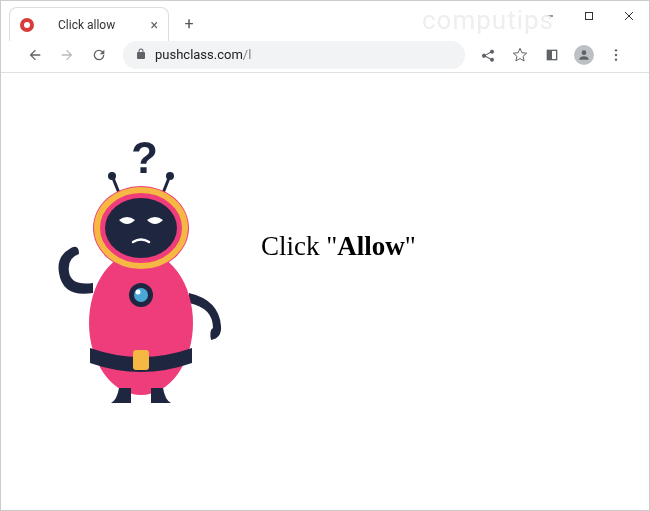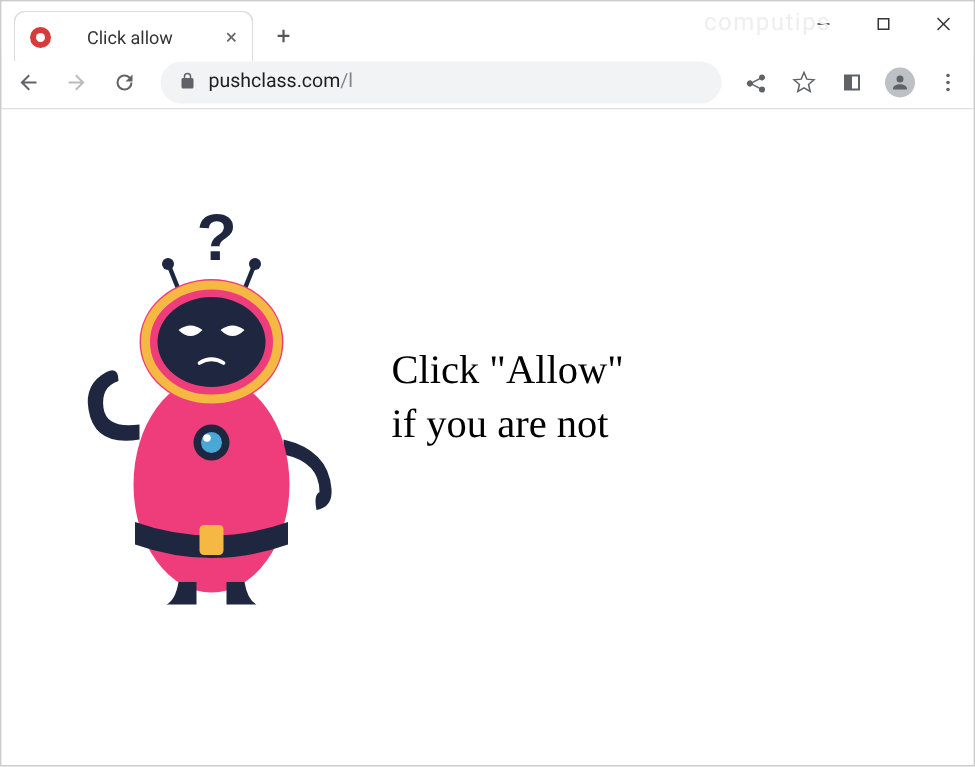--- a/index.html
+++ b/index.html
@@ -1,49 +1,49 @@
 <!DOCTYPE html>
 <html><head>
   <meta charset="utf-8">
   <style>
     * { margin: 0; padding: 0; box-sizing: border-box; }
     body { font-family: -apple-system, BlinkMacSystemFont, "Segoe UI", Roboto, sans-serif; background: #fff; width: 650px; height: 511px; overflow: hidden; border: 1px solid #ccc; }
     
     .titlebar { height: 36px; background: #fff; display: flex; align-items: flex-start; border-bottom: none; position: relative; }
-    .watermark { position: absolute; right: 95px; top: 4px; font-size: 16px; color: #eee; font-weight: 400; letter-spacing: 1px; }
+    .watermark { position: absolute; right: 95px; top: 4px; font-size: 26px; color: #eee; font-weight: 400; letter-spacing: 1px; }
     .tab { display: flex; align-items: center; height: 34px; background: #fff; border-radius: 8px 8px 0 0; padding: 0 10px; margin-top: 6px; margin-left: 8px; min-width: 160px; gap: 24px; border: 1px solid #ddd; border-bottom: none; }
     .favicon { width: 14px; height: 14px; background: #d83b3b; border-radius: 50%; position: relative; flex-shrink: 0; }
     .favicon::after { content: ""; position: absolute; width: 6px; height: 6px; background: #fff; border-radius: 50%; top: 4px; left: 4px; }
     .tab-title { font-size: 12px; color: #333; flex: 1; white-space: nowrap; overflow: hidden; }
     .tab-close { font-size: 14px; color: #666; cursor: pointer; line-height: 1; }
     .new-tab { width: 28px; height: 28px; display: flex; align-items: center; justify-content: center; font-size: 16px; color: #555; margin-top: 8px; margin-left: 6px; cursor: pointer; }
     .window-controls { margin-left: auto; display: flex; align-items: flex-start; height: 100%; }
     .win-btn { width: 40px; height: 30px; display: flex; align-items: center; justify-content: center; color: #333; font-size: 13px; cursor: pointer; }
     .win-btn svg { width: 10px; height: 10px; }
 
-    .toolbar { height: 36px; display: flex; align-items: center; padding: 0 4px; gap: 4px; border-bottom: 1px solid #e0e0e0; }
+    .toolbar { height: 36px; display: flex; align-items: center; padding: 0 20px; gap: 4px; border-bottom: 1px solid #e0e0e0; }
     .nav-btn { width: 28px; height: 28px; display: flex; align-items: center; justify-content: center; color: #5f6368; border-radius: 50%; cursor: pointer; }
     .nav-btn.disabled { color: #bbb; cursor: default; }
     .nav-btn svg { width: 16px; height: 16px; }
     .addr { flex: 1; height: 28px; background: #f1f3f4; border-radius: 14px; display: flex; align-items: center; padding: 0 12px; margin: 0 6px; gap: 8px; }
     .addr .secure { color: #5f6368; }
     .addr .url { font-size: 13px; color: #202124; flex: 1; }
     .addr .url .path { color: #80868b; }
     .tb-right { display: flex; align-items: center; gap: 6px; }
     .tb-icon { width: 26px; height: 26px; display: flex; align-items: center; justify-content: center; color: #5f6368; cursor: pointer; }
     .tb-icon svg { width: 16px; height: 16px; }
     .avatar { width: 20px; height: 20px; background: #bdc1c6; border-radius: 50%; display: flex; align-items: center; justify-content: center; }
     .avatar svg { width: 14px; height: 14px; fill: #5f6368; }
 
     .content { position: relative; width: 100%; height: calc(100% - 72px); background: #fff; }
     
     .robot-container { position: absolute; left: 40px; top: 65px; width: 195px; height: 270px; }
     
     .message { position: absolute; left: 260px; top: 155px; font-family: Georgia, "Times New Roman", serif; font-size: 27px; line-height: 1.35; color: #000; }
-    .message .bold { font-weight: normal; text-align: center; }
+    .message .bold { font-weight: bold; text-align: center; }
     
     .captcha { position: absolute; left: 50px; top: 362px; text-align: center; }
     .captcha-icon { width: 34px; height: 34px; margin: 0 auto; position: relative; }
     .captcha-label { font-size: 7px; color: #8aa8c0; margin-top: 4px; letter-spacing: 0.5px; }
   </style>
 </head>
 <body>
 
 <div class="titlebar">
   <span class="watermark">computips</span>
@@ -170,17 +170,16 @@
 
       <path d="M 78 250 Q 76 262 70 265 L 90 265 Q 90 255 90 250 Z" fill="#1f2640"></path>
       <path d="M 122 250 Q 124 262 130 265 L 110 265 Q 110 255 110 250 Z" fill="#1f2640"></path>
     </svg>
   </div>
 
   <div class="message">
     <div>
       <span>Click "</span><span class="bold">Allow</span><span>"</span>
     </div>
-    <div>if you are not</div>
   </div>
 
 
 </div>
 
 </body></html>

